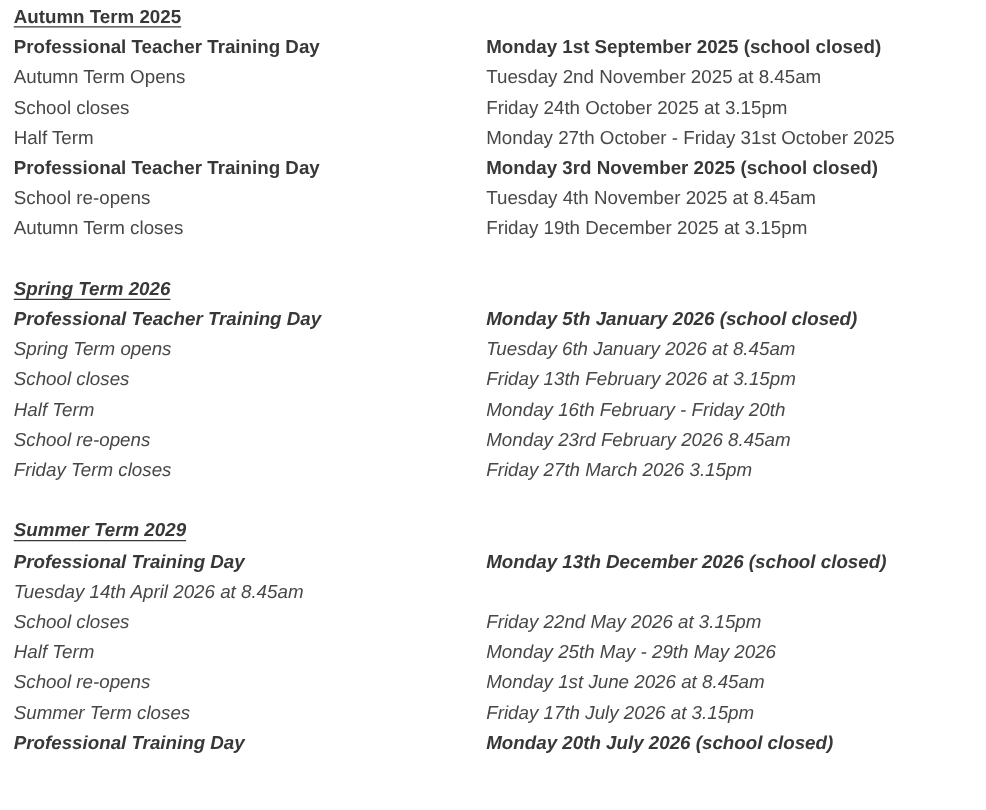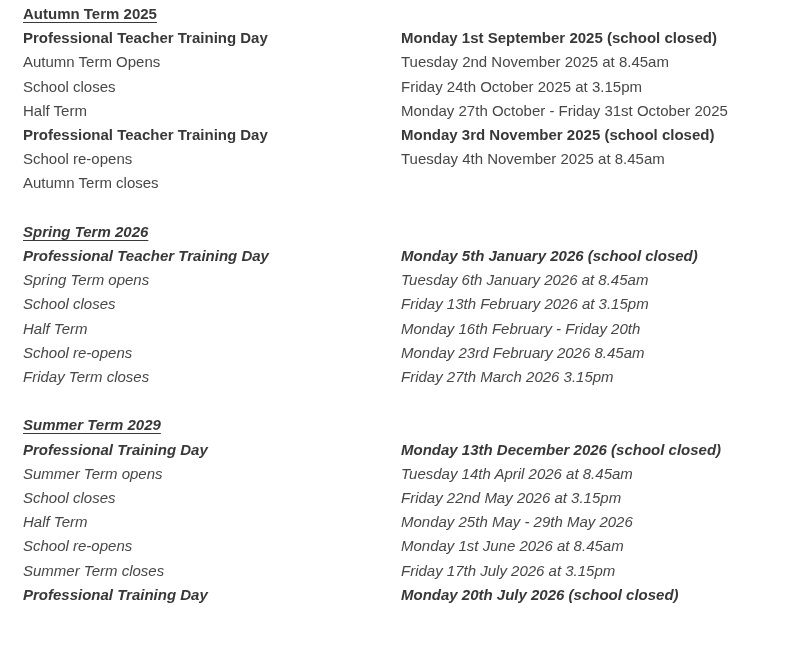--- a/index.html
+++ b/index.html
@@ -17,21 +17,20 @@
     width: 789px;
     height: 648px;
     overflow: hidden;
     font-family: "Liberation Sans", "DejaVu Sans", sans-serif;
   }
   .doc {
     padding: 2px 0 0 11px;
     font-size: 15px;
     line-height: 24.2px;
     color: var(--text);
-    margin-left: 12px;
   }
   .term-section + .term-section {
     margin-top: 24.2px;
     font-style: italic;
   }
   .section-title {
     margin: 0;
     font-size: 15px;
     line-height: 24.2px;
     font-weight: 700;
@@ -83,20 +82,21 @@
         <div class="row bold">
     <span class="label">Professional Teacher Training Day</span>
     <span class="value">Monday 3rd November 2025 (school closed)</span>
   </div>
         <div class="row">
     <span class="label">School re-opens</span>
     <span class="value">Tuesday 4th November 2025 at 8.45am</span>
   </div>
         <div class="row">
     <span class="label">Autumn Term closes</span>
+    <span class="value">Friday 19th December 2025 at 3.15pm</span>
   </div>
       </div>
   </section>
     <section class="term-section">
     <h2 class="section-title">Spring Term 2026</h2>
     <div class="rows">
         <div class="row bold">
     <span class="label">Professional Teacher Training Day</span>
     <span class="value">Monday 5th January 2026 (school closed)</span>
   </div>
@@ -123,21 +123,20 @@
       </div>
   </section>
     <section class="term-section">
     <h2 class="section-title">Summer Term 2029</h2>
     <div class="rows">
         <div class="row bold">
     <span class="label">Professional Training Day</span>
     <span class="value">Monday 13th December 2026 (school closed)</span>
   </div>
         <div class="row">
-    <span class="label">Summer Term opens</span>
     <span class="value">Tuesday 14th April 2026 at 8.45am</span>
   </div>
         <div class="row">
     <span class="label">School closes</span>
     <span class="value">Friday 22nd May 2026 at 3.15pm</span>
   </div>
         <div class="row">
     <span class="label">Half Term</span>
     <span class="value">Monday 25th May - 29th May 2026</span>
   </div>

